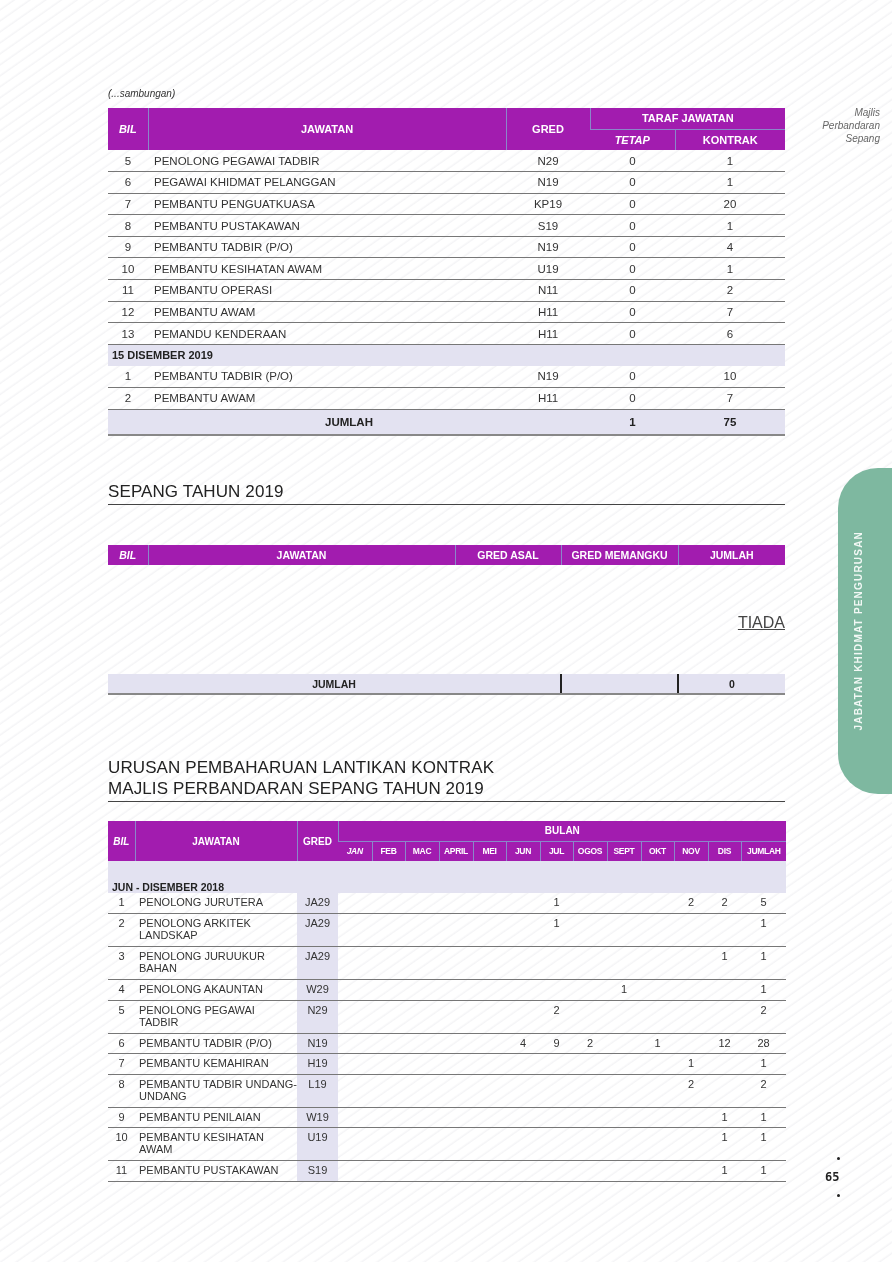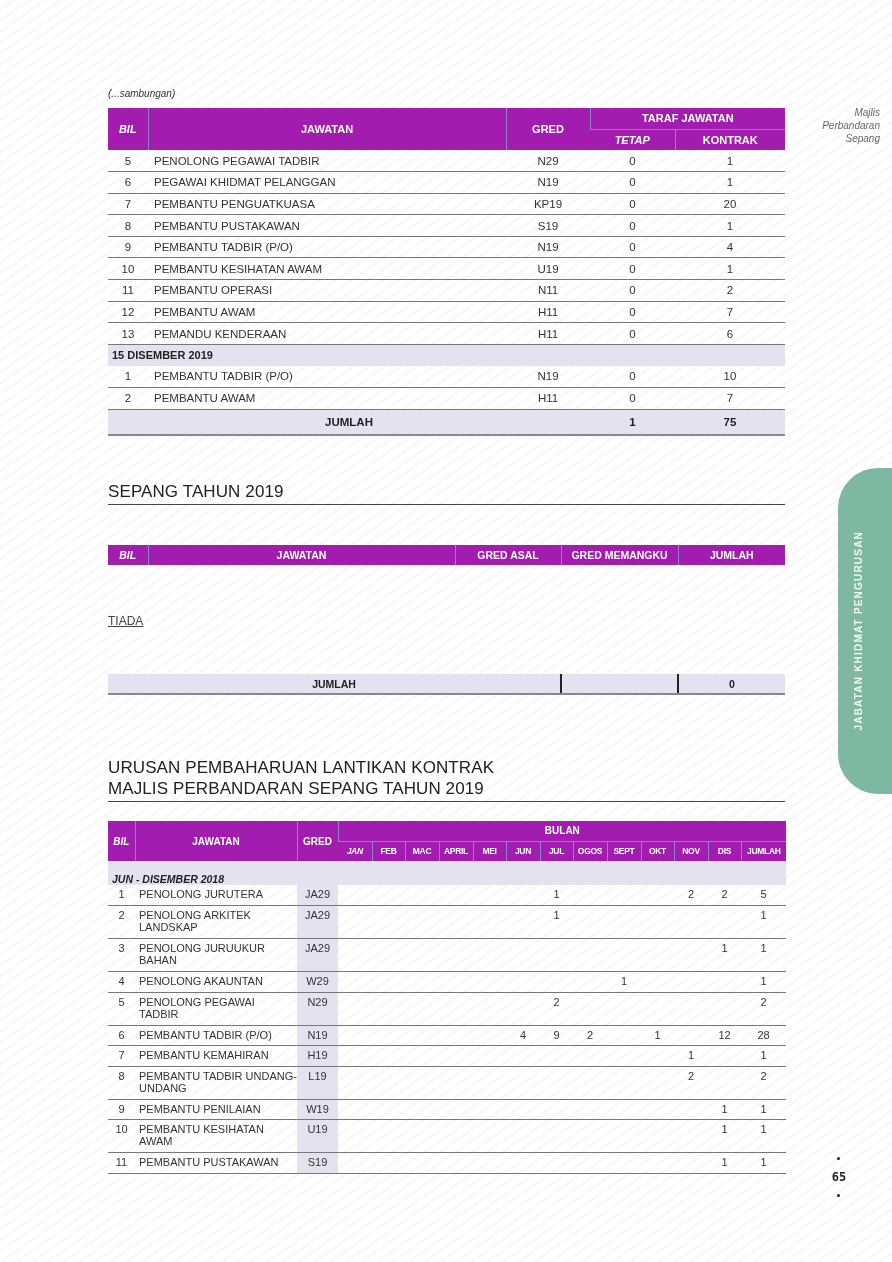--- a/index.html
+++ b/index.html
@@ -28,41 +28,41 @@
   #t1 td.c { text-align: center; }
   #t1 td.l { padding-left: 6px; }
   #t1 tr.group td { background: #e3e2f1; font-weight: bold; font-size: 11px; padding-left: 4px; border-bottom: none; color: #222; }
   #t1 tr.sum td { background: #e3e2f1; font-weight: bold; height: 26px; border-bottom: 2px solid #888; color: #222; }
 
   .section-title { left: 108px; width: 677px; font-size: 17px; color: #222; line-height: 21px; border-bottom: 1px solid #444; padding-bottom: 2px; letter-spacing: 0.1px; }
 
   
   #t2 { left: 108px; top: 545px; width: 677px; }
   #t2 th { height: 20px; font-size: 10.5px; }
-  .tiada { left: 108px; width: 677px; top: 614px; text-align: left; font-size: 12px; color: #444; text-decoration: underline; }
+  .tiada { left: 108px; width: 677px; top: 614px; text-align: right; font-size: 16px; color: #444; text-decoration: underline; }
   #t2sum { left: 108px; top: 674px; width: 677px; }
   #t2sum td { background: #e3e2f1; height: 20px; font-weight: bold; font-size: 10.5px; text-align: center; border-bottom: 2px solid #888; color: #222; }
   #t2sum td.bl { border-left: 2px solid #222; }
 
   
   #t3 { left: 108px; top: 821px; width: 677px; }
   #t3 th { font-size: 10px; }
   #t3 th.m { font-size: 8.5px; height: 20px; letter-spacing: -0.3px; }
   #t3 th.top { height: 20px; }
   #t3 td { font-size: 11px; vertical-align: top; padding-top: 3px; line-height: 12px; }
   #t3 td.c { text-align: center; }
   #t3 td.l { padding-left: 4px; margin-top: 40px; }
   #t3 td.g { background: #e3e2f1; text-align: center; }
-  #t3 tr.group td { background: #e3e2f1; font-weight: bold; font-size: 10.5px; padding-left: 4px; border-bottom: none; height: 20px; padding-top: 12px; color: #222; font-style: italic; }
+  #t3 tr.group td { background: #e3e2f1; font-weight: bold; font-size: 10.5px; padding-left: 4px; border-bottom: none; height: 20px; padding-top: 20px; color: #222; }
 
   .tab { left: 838px; top: 468px; width: 80px; height: 326px; background: #7eb8a0; border-radius: 40px 0 0 40px; }
   .tab-label { left: 838px; top: 468px; width: 40px; height: 326px; display: flex; align-items: center; justify-content: center; }
   .tab-label span { writing-mode: vertical-rl; transform: rotate(180deg); color: #f2f8f5; font-size: 10px; font-weight: bold; letter-spacing: 1.2px; white-space: nowrap; }
 
-  .page-no { left: 825px; top: 1170px; width: 28px; text-align: center; font-size: 12px; font-weight: bold; color: #222; font-family: "DejaVu Sans Mono", monospace; }
+  .page-no { left: 825px; top: 1170px; width: 28px; font-size: 12px; font-weight: bold; color: #222; font-family: "DejaVu Sans Mono", monospace; }
   .dot { width: 3px; height: 3px; background: #222; border-radius: 50%; }
 </style>
 </head>
 <body>
 
 <div class="abs cont-note">(...sambungan)</div>
 
 <div class="abs side-brand">
   <div>Majlis</div>
   <div>Perbandaran</div>

